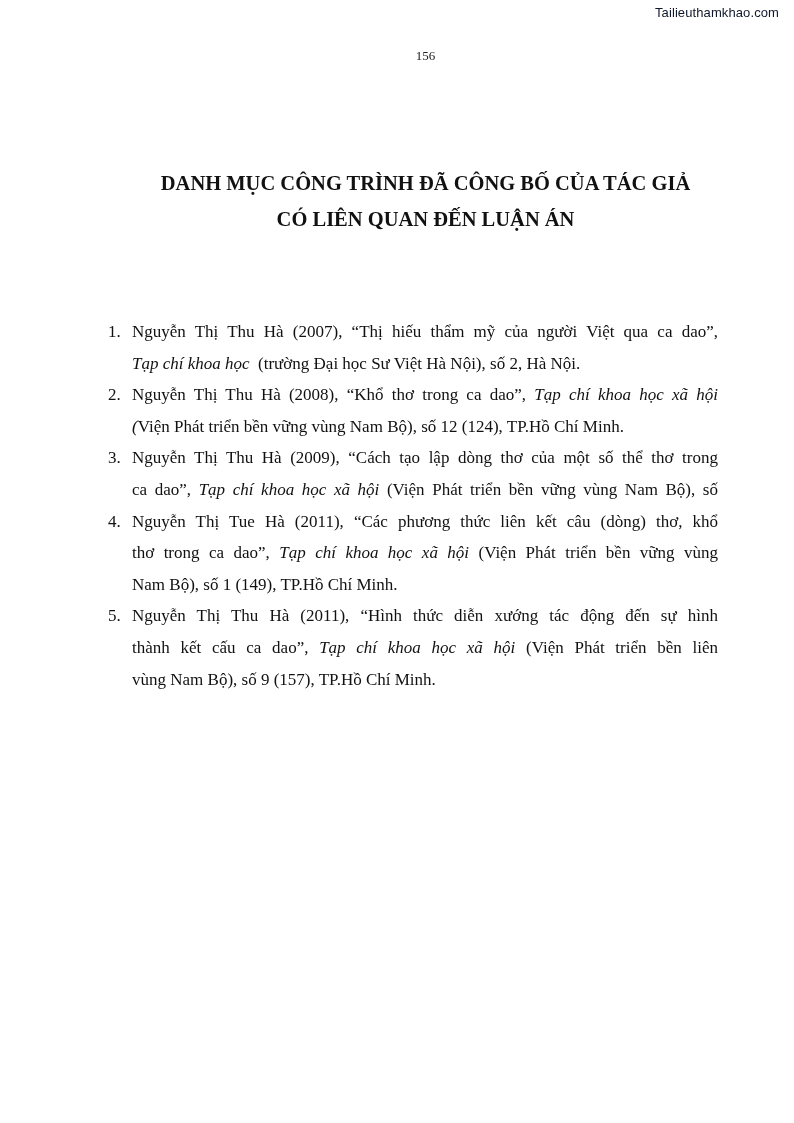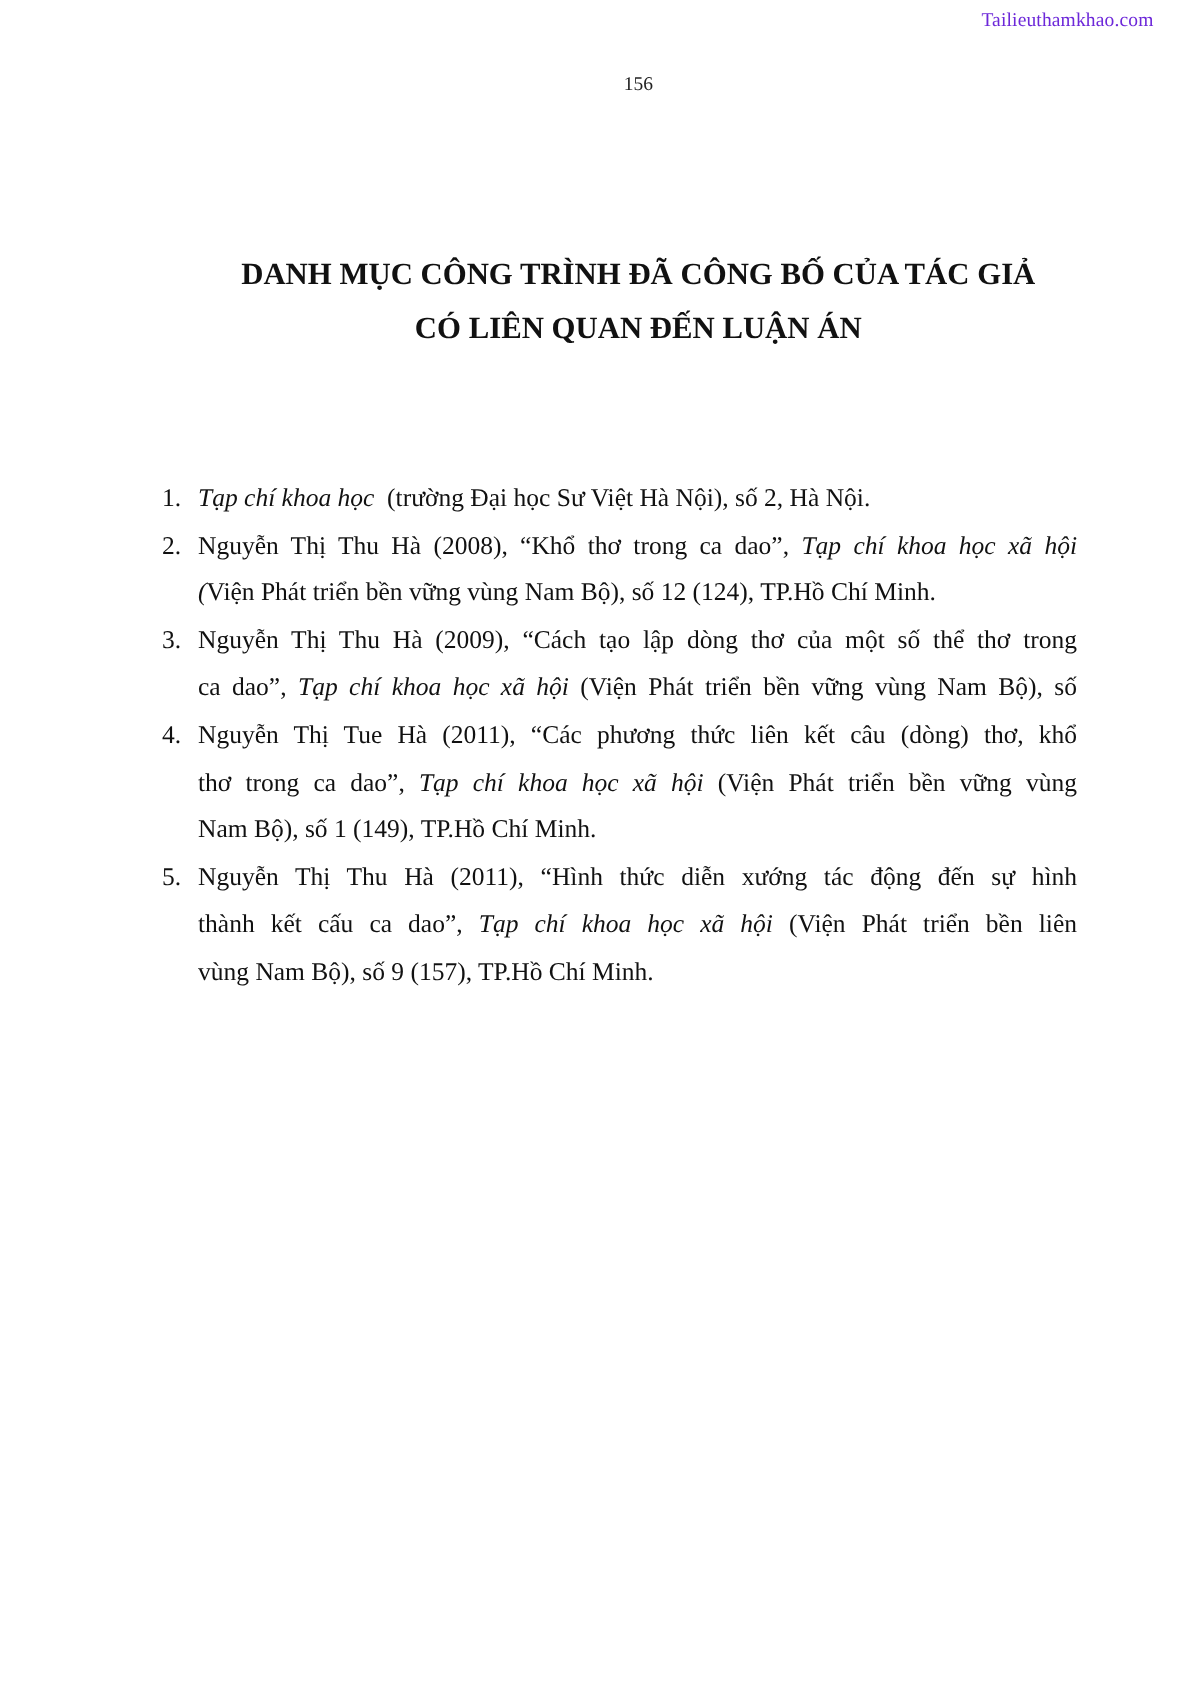--- a/index.html
+++ b/index.html
@@ -1,20 +1,20 @@
 <!DOCTYPE html>
 <html><head>
 <meta charset="utf-8">
 <style>
   html, body { margin: 0; padding: 0; background: #ffffff; }
   body { width: 794px; height: 1123px; position: relative; overflow: hidden;
          font-family: "Liberation Serif", "DejaVu Serif", serif; color: #111; }
-  .watermark { position: absolute; top: 5px; right: 25px;
-               font-family: Liberation Serif, serif;
-               font-size: 13px; color: #6d28d9; letter-spacing: 0.1px; }
+  .watermark { position: absolute; top: 5px; right: 15px;
+               font-family: Liberation Sans, sans-serif;
+               font-size: 13px; color: #0f172a; letter-spacing: 0.1px; }
   .page-num { position: absolute; top: 48px; left: 0; width: 851px; text-align: center;
               font-size: 13px; color: #222; }
   .title { position: absolute; left: 0; width: 851px; text-align: center;
            font-weight: bold; font-size: 20.5px; color: #111; white-space: nowrap; }
   .t1 { top: 172px; }
   .t2 { top: 208px; }
   .refs { position: absolute; top: 316px; left: 108px; width: 610px; margin: 0; padding: 0; list-style: none; }
   .ref { position: relative; font-size: 17px; line-height: 31.6px; margin: 0; }
   .ref-num { position: absolute; left: 0; top: 0; }
   .ref-body { display: block; margin-left: 24px; text-align: justify; }
@@ -30,20 +30,21 @@
 <div class="page-num">156</div>
 
 <div class="title t1">DANH MỤC CÔNG TRÌNH ĐÃ CÔNG BỐ CỦA TÁC GIẢ</div>
 <div class="title t2">CÓ LIÊN QUAN ĐẾN LUẬN ÁN</div>
 
 <ol class="refs">
 
   <li class="ref">
     <span class="ref-num">1.</span>
     <span class="ref-body">
+      <span class="line"><span>Nguyễn Thị Thu Hà (2007), “Thị hiếu thẩm mỹ của người Việt qua ca dao”,</span><i></i><span></span></span>
       <span class="line last"><span></span><i>Tạp chí khoa học</i><span>  (trường Đại học Sư Việt Hà Nội), số 2, Hà Nội.</span></span>
     </span>
   </li>
 
   <li class="ref">
     <span class="ref-num">2.</span>
     <span class="ref-body">
       <span class="line"><span>Nguyễn Thị Thu Hà (2008), “Khổ thơ trong ca dao”, </span><i>Tạp chí khoa học xã hội</i><span></span></span>
       <span class="line last"><span></span><i>(</i><span>Viện Phát triển bền vững vùng Nam Bộ), số 12 (124), TP.Hồ Chí Minh.</span></span>
     </span>

